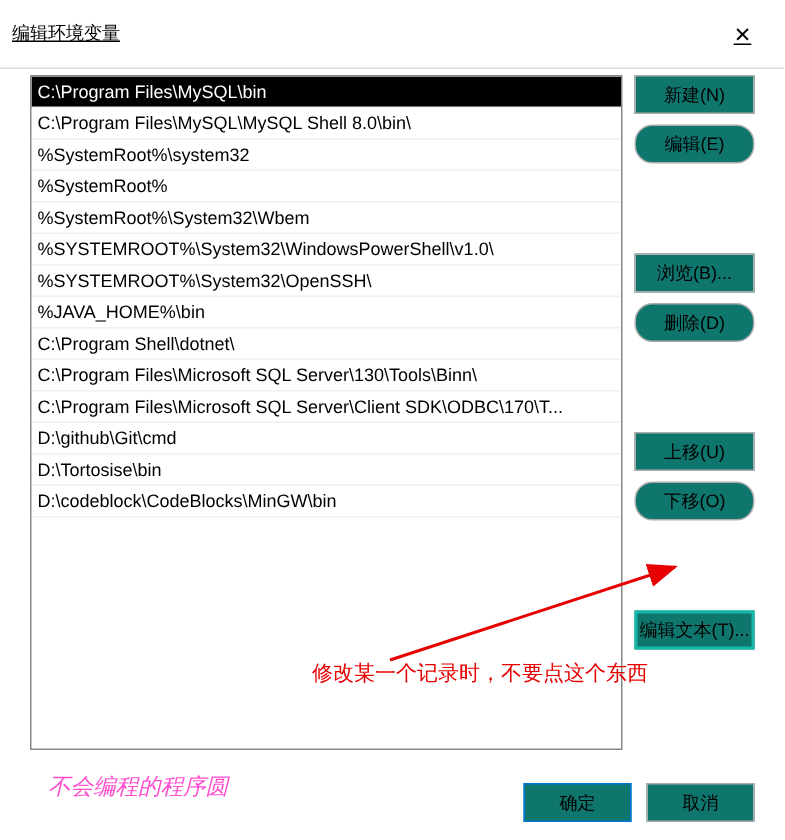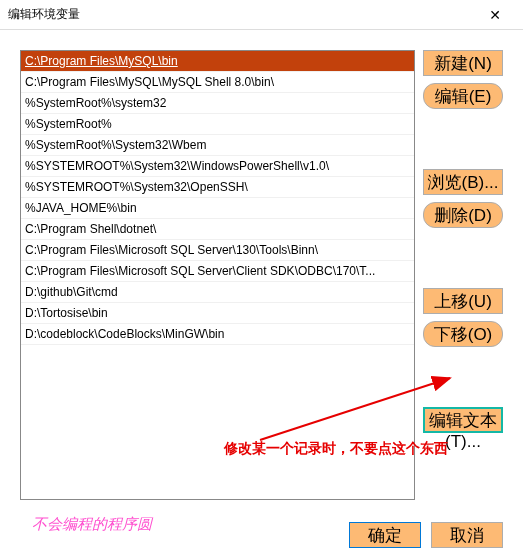--- a/index.html
+++ b/index.html
@@ -1,32 +1,32 @@
 <!DOCTYPE html>
 <html><head>
   <meta charset="utf-8">
   <style>
     * { margin: 0; padding: 0; box-sizing: border-box; }
     body { font-family: "Microsoft YaHei", "Segoe UI", sans-serif; font-size: 12px; background: #fff; width: 523px; height: 560px; overflow: hidden; position: relative; }
-    .titlebar { height: 30px; border-bottom: 1px solid #ddd; display: flex; align-items: center; padding: 0 8px; justify-content: space-between; }
+    .titlebar { height: 46px; border-bottom: 1px solid #ddd; display: flex; align-items: center; padding: 0 8px; justify-content: space-between; text-decoration: underline; }
     .titlebar-title { font-size: 12px; }
     .close-x { width: 40px; height: 28px; display: flex; align-items: center; justify-content: center; font-size: 14px; cursor: pointer; }
     .content { position: absolute; top: 50px; left: 20px; right: 20px; bottom: 60px; display: flex; gap: 8px; }
     .listbox { flex: 1; border: 1px solid #888; background: #fff; overflow: hidden; position: relative; }
     .list-item { height: 21px; line-height: 21px; padding: 0 4px; font-size: 12px; white-space: nowrap; overflow: hidden; text-overflow: ellipsis; border-bottom: 1px solid #f0f0f0; cursor: default; }
-    .list-item.selected { background: #c2410c; color: #fff; text-decoration: underline; }
+    .list-item.selected { background: #000000; color: #fff; }
     .sidebtns { width: 80px; display: flex; flex-direction: column; }
-    .btn { height: 26px; border: 1px solid #adadad; background: #fdba74; font-size: 17px; cursor: pointer; font-family: inherit; margin-bottom: 7px; }
+    .btn { height: 26px; border: 1px solid #adadad; background: #0f766e; font-size: 12px; cursor: pointer; font-family: inherit; margin-bottom: 7px; }
     .gap-lg { margin-bottom: 60px; border-radius: 12px; }
     .btn-edit-text { border: 2px solid #14b8a6; }
     .bottom-bar { position: absolute; bottom: 12px; right: 20px; display: flex; gap: 10px; margin-left: 46px; }
     .bottom-bar .btn { width: 72px; margin-bottom: 0; }
     .btn-ok { border: 1px solid #0078d7; }
     .annotation { position: absolute; color: #e60000; font-size: 14px; pointer-events: none; }
-    .ann-text { left: 224px; top: 440px; font-weight: bold; }
+    .ann-text { left: 208px; top: 440px; }
     .ann-sig { left: 32px; top: 515px; color: #ff4fcf; font-size: 15px; font-style: italic; }
     .arrow-svg { position: absolute; left: 240px; top: 370px; pointer-events: none; }
   </style>
 </head>
 <body>
 
 <div class="titlebar">
   <span class="titlebar-title">编辑环境变量</span>
   <span class="close-x">✕</span>
 </div>

